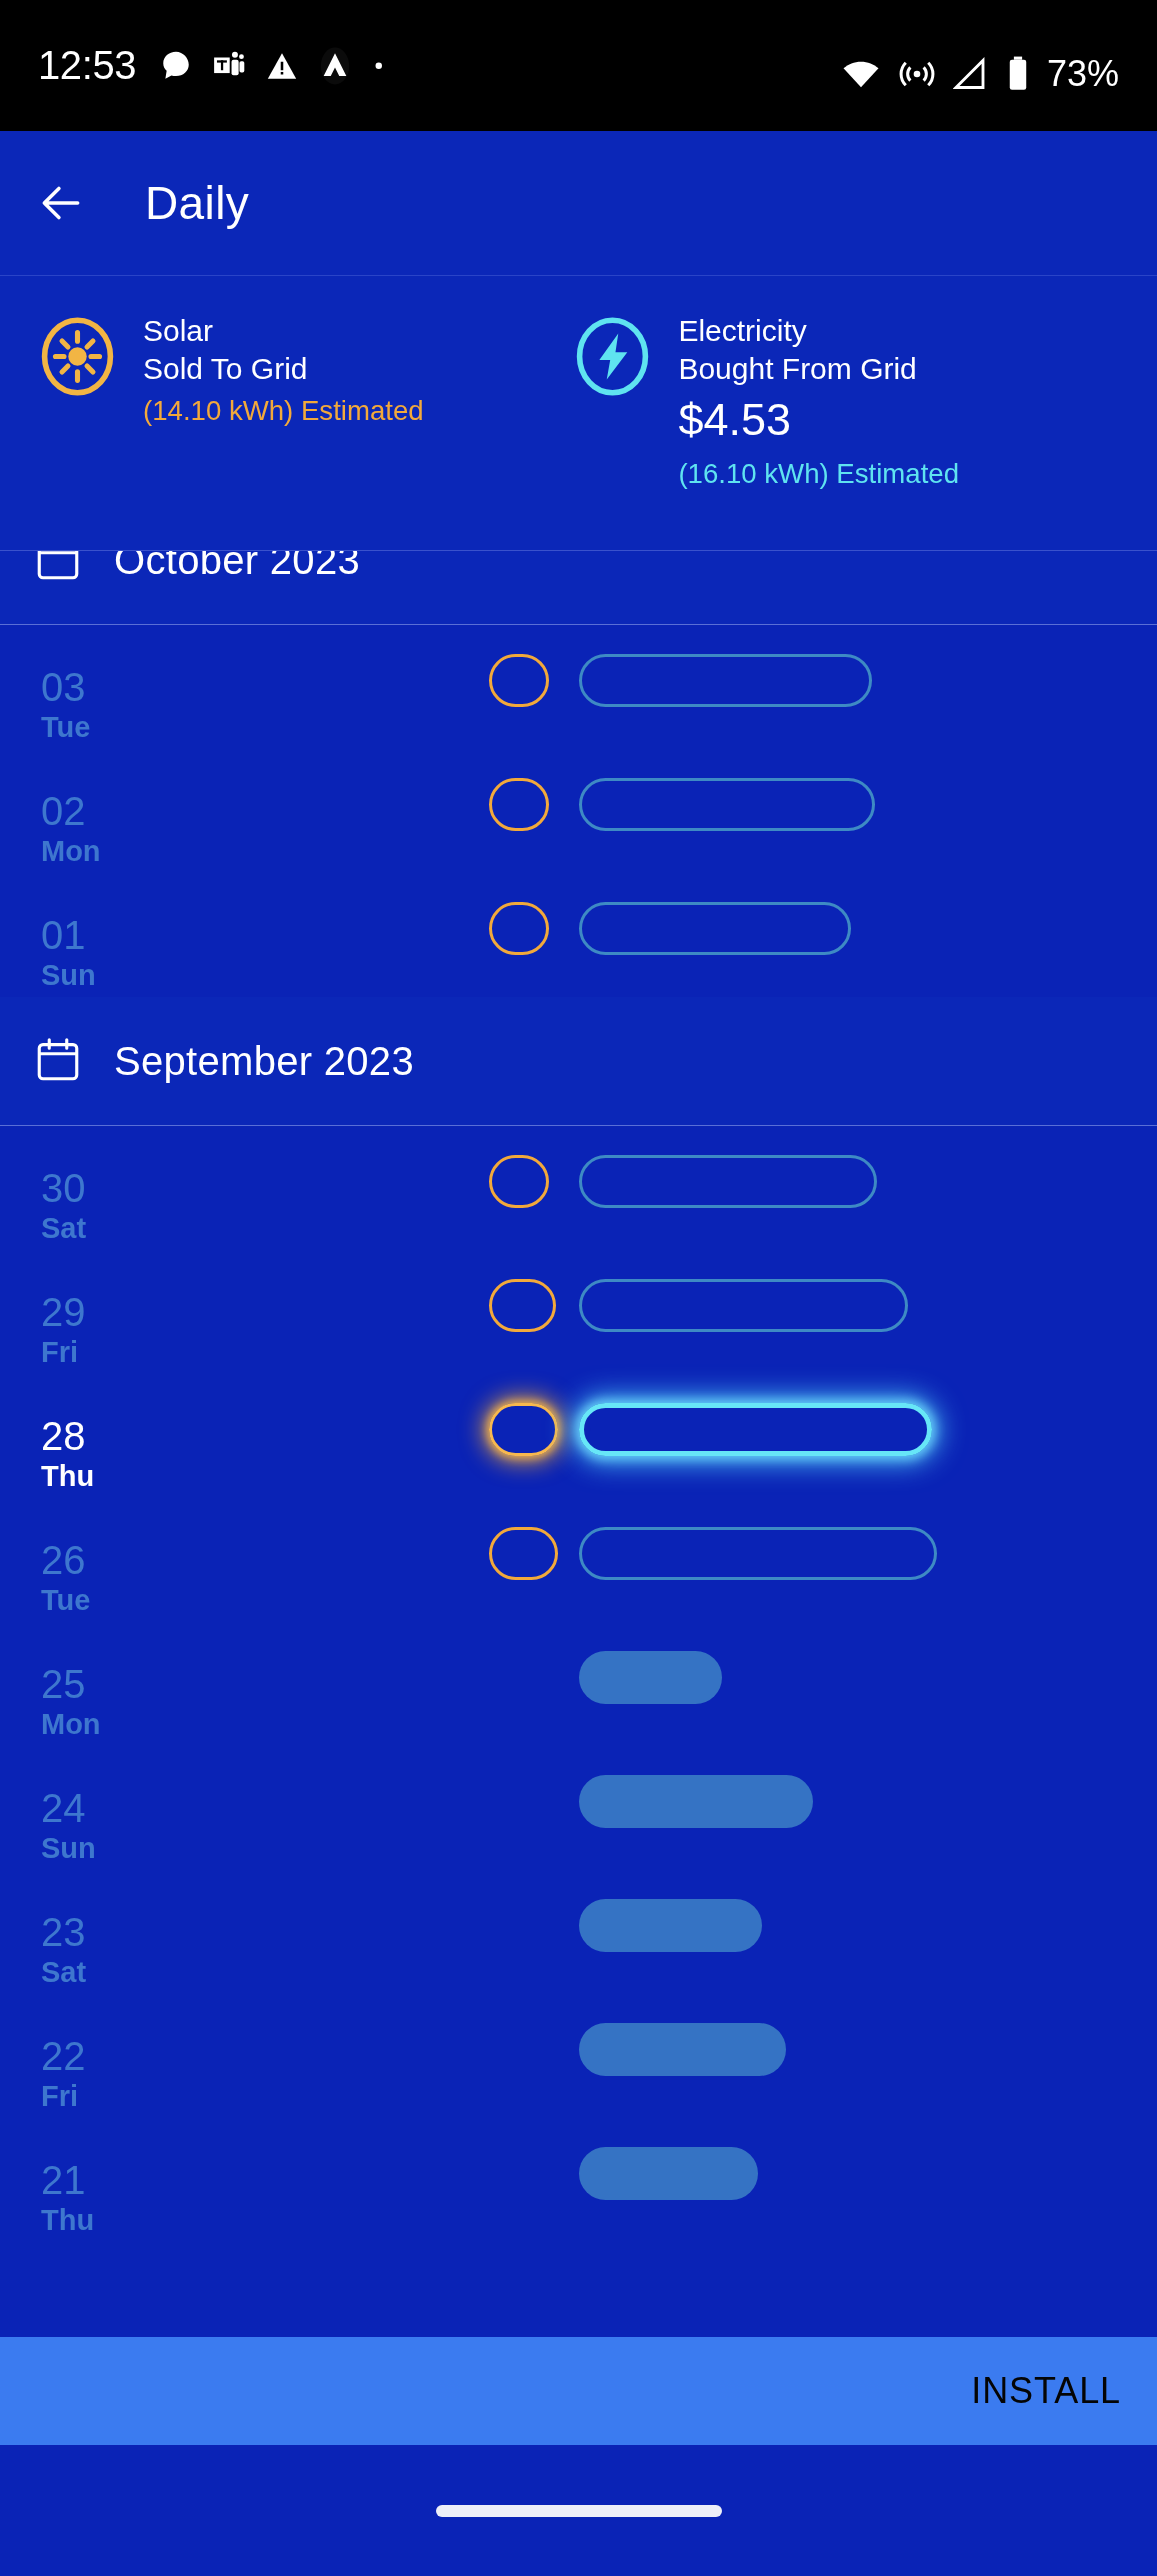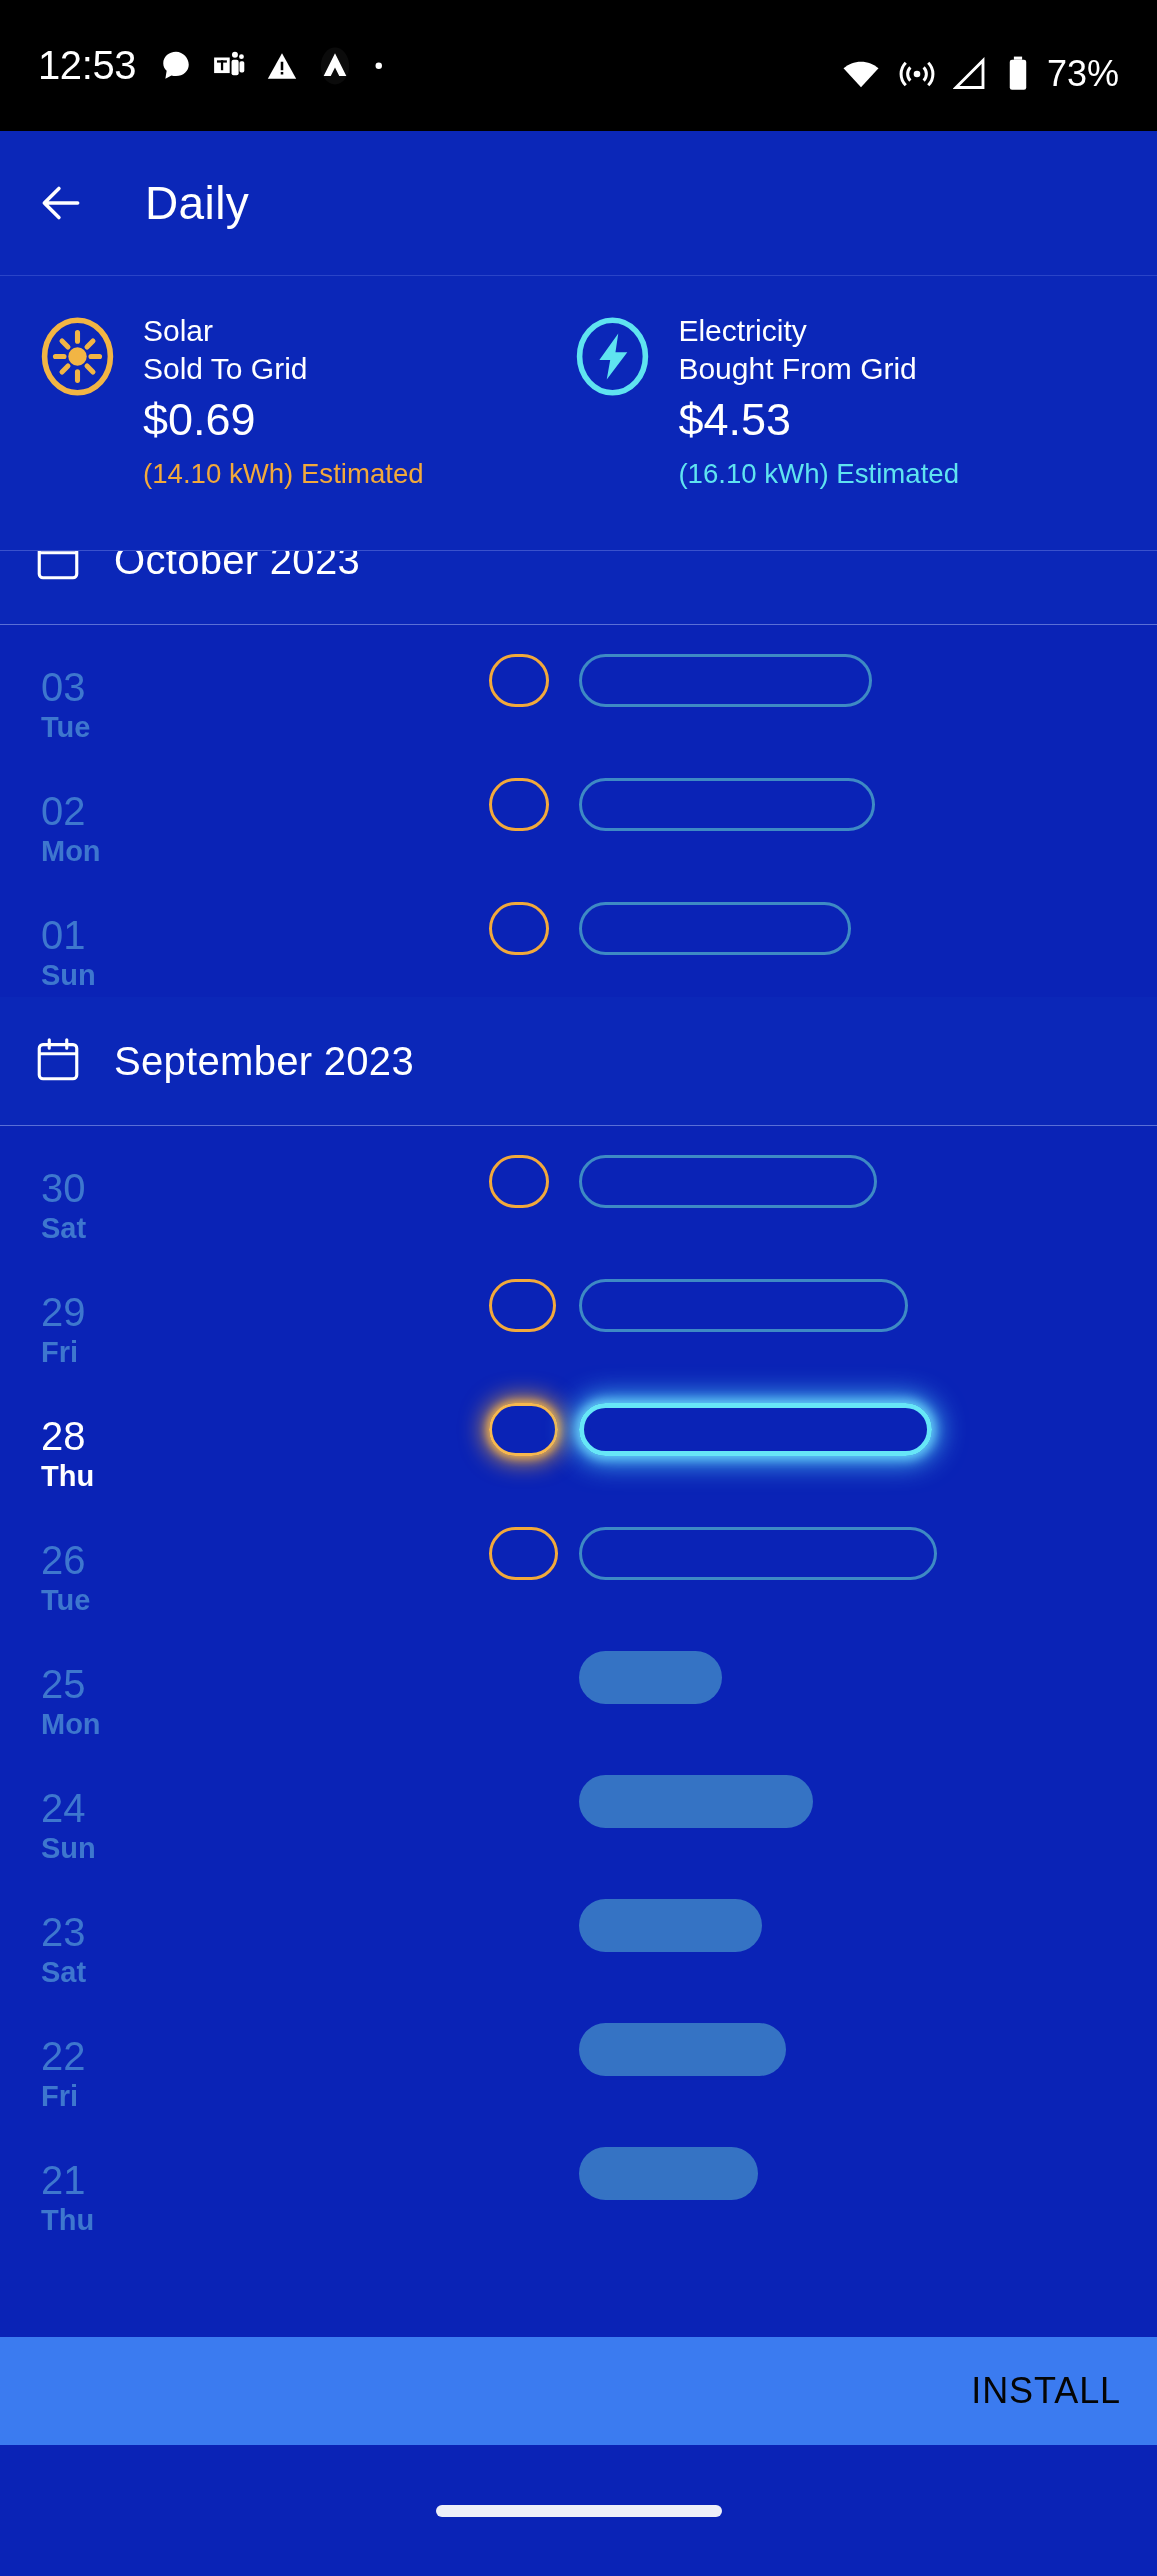--- a/index.html
+++ b/index.html
@@ -180,21 +180,20 @@
           <circle cx="24" cy="24" r="5.6" fill="#F2B544"></circle>
           <g stroke="#F2B544" stroke-width="3.1" stroke-linecap="round">
             <path d="M24 9.5v5.2M24 33.3v5.2M10.6 24h5.2M32.2 24h5.2"></path>
             <path d="M14.6 14.6l3.6 3.6M29.8 29.8l3.6 3.6M33.4 14.6l-3.6 3.6M18.2 29.8l-3.6 3.6"></path>
           </g>
         </svg>
       </div>
       <div class="sum-txt">
         <span class="sum-line">Solar</span>
         <span class="sum-line">Sold To Grid</span>
-        <span class="sum-amount">$0.69</span>
         <span class="sum-est orange">(14.10 kWh) Estimated</span>
       </div>
     </div>
 
     <div class="sum-card elec">
       <div class="sum-icon">
         <svg width="79" height="79" viewBox="0 0 48 48">
           <ellipse cx="24" cy="24" rx="20" ry="22" fill="none" stroke="#5FE3F0" stroke-width="3.4"></ellipse>
           <path fill="#5FE3F0" d="M27.5 10 16 26.2h6.6L20.5 38 33 21.4h-7.2z"></path>
         </svg>

